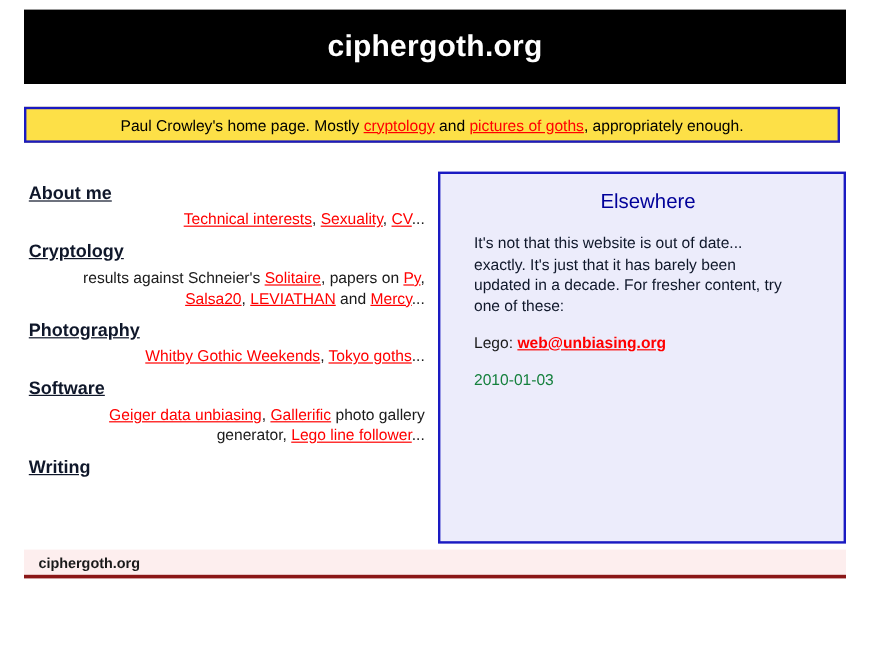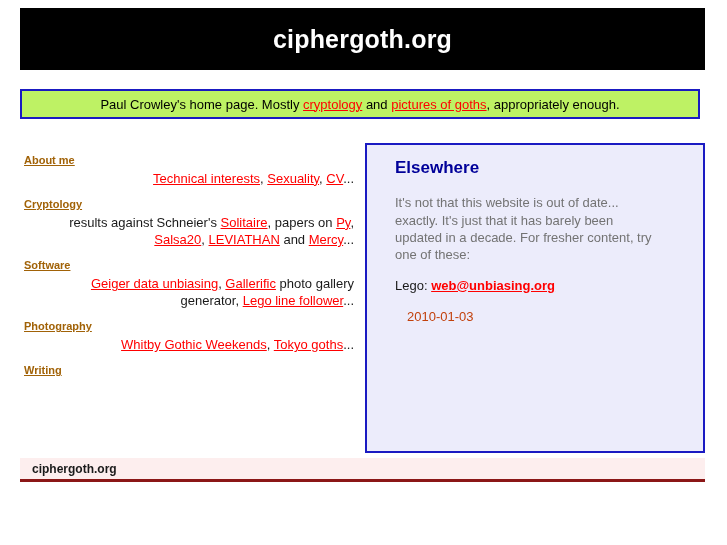--- a/index.html
+++ b/index.html
@@ -38,21 +38,21 @@
     font-family: "Liberation Sans", sans-serif;
   }
 
   
   .tagline-box {
     position: absolute;
     left: 20px;
     top: 89px;
     width: 680px;
     height: 30px;
-    background: #bef264;
+    background: #fde047;
     border: 2px solid #1a1ac2;
     display: flex;
     align-items: center;
     justify-content: center;
     box-sizing: border-box;
   }
   .tagline-text {
     font-size: 13px;
     color: #000000;
     white-space: nowrap;
@@ -62,23 +62,23 @@
   .left-col {
     position: absolute;
     left: 24px;
     top: 152px;
     width: 330px;
   }
   .section {
     margin-bottom: 9px;
   }
   .section-heading {
-    font-size: 11px;
-    font-weight: bold;
-    color: #a16207;
+    font-size: 15px;
+    font-weight: bold;
+    color: #0f172a;
     text-decoration: underline;
     margin: 0 0 2px 0;
     line-height: 1.35;
     display: inline-block;
     cursor: pointer;
   }
   .section-body {
     margin: 0 0 0 34px;
     font-size: 13px;
     line-height: 1.32;
@@ -95,52 +95,53 @@
     height: 310px;
     background: #ececfb;
     border: 2px solid #1a1ac2;
     box-sizing: border-box;
   }
   .elsewhere-inner {
     padding: 13px 18px 0 28px;
   }
   .elsewhere-title {
     font-size: 17px;
-    font-weight: bold;
+    font-weight: normal;
     color: #000099;
     margin: 0 0 16px 0;
     line-height: 1.2;
+    text-align: center;
   }
   .elsewhere-para {
     font-size: 13px;
     line-height: 1.33;
     margin: 0 0 14px 0;
-    color: #737373;
+    color: #0f172a;
     max-width: 262px;
   }
   .elsewhere-list {
     margin: 0 0 14px 0;
     padding-left: 28px;
     list-style-type: disc;
   }
   .elsewhere-list li {
     font-size: 13px;
     line-height: 1.36;
     margin: 0;
     color: #000000;
   }
   .email-line {
     font-size: 13px;
     margin: 0 0 16px 0;
     color: #1a1a1a;
   }
   .date-line {
     font-size: 13px;
-    margin: 12px;
-    color: #c2410c;
+    margin: 0;
+    color: #15803d;
   }
 
   
   a, .lnk {
     color: #ff0000;
     text-decoration: underline;
     cursor: pointer;
   }
   .lnk-bold {
     font-weight: bold;
@@ -187,27 +188,27 @@
     <div class="section-heading">About me</div>
     <div class="section-body"><span class="lnk">Technical interests</span><span class="plain">, </span><span class="lnk">Sexuality</span><span class="plain">, </span><span class="lnk">CV</span><span class="plain">...</span></div>
   </div>
 
   <div class="section">
     <div class="section-heading">Cryptology</div>
     <div class="section-body"><span class="plain">results against Schneier's </span><span class="lnk">Solitaire</span><span class="plain">, papers on </span><span class="lnk">Py</span><span class="plain">, </span><span class="lnk">Salsa20</span><span class="plain">, </span><span class="lnk">LEVIATHAN</span><span class="plain"> and </span><span class="lnk">Mercy</span><span class="plain">...</span></div>
   </div>
 
   <div class="section">
+    <div class="section-heading">Photography</div>
+    <div class="section-body"><span class="lnk">Whitby Gothic Weekends</span><span class="plain">, </span><span class="lnk">Tokyo goths</span><span class="plain">...</span></div>
+  </div>
+
+  <div class="section">
     <div class="section-heading">Software</div>
     <div class="section-body"><span class="lnk">Geiger data unbiasing</span><span class="plain">, </span><span class="lnk">Gallerific</span><span class="plain"> photo gallery generator, </span><span class="lnk">Lego line follower</span><span class="plain">...</span></div>
-  </div>
-
-  <div class="section">
-    <div class="section-heading">Photography</div>
-    <div class="section-body"><span class="lnk">Whitby Gothic Weekends</span><span class="plain">, </span><span class="lnk">Tokyo goths</span><span class="plain">...</span></div>
   </div>
 
   <div class="section">
     <div class="section-heading">Writing</div>
   </div>
 
 </div>
 
 <div class="elsewhere-box">
   <div class="elsewhere-inner">

